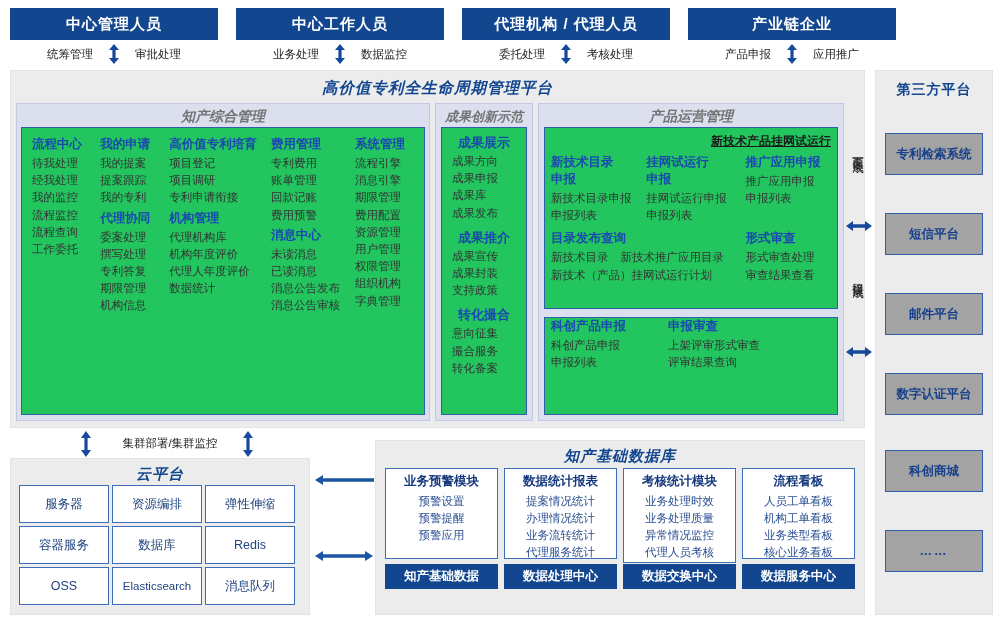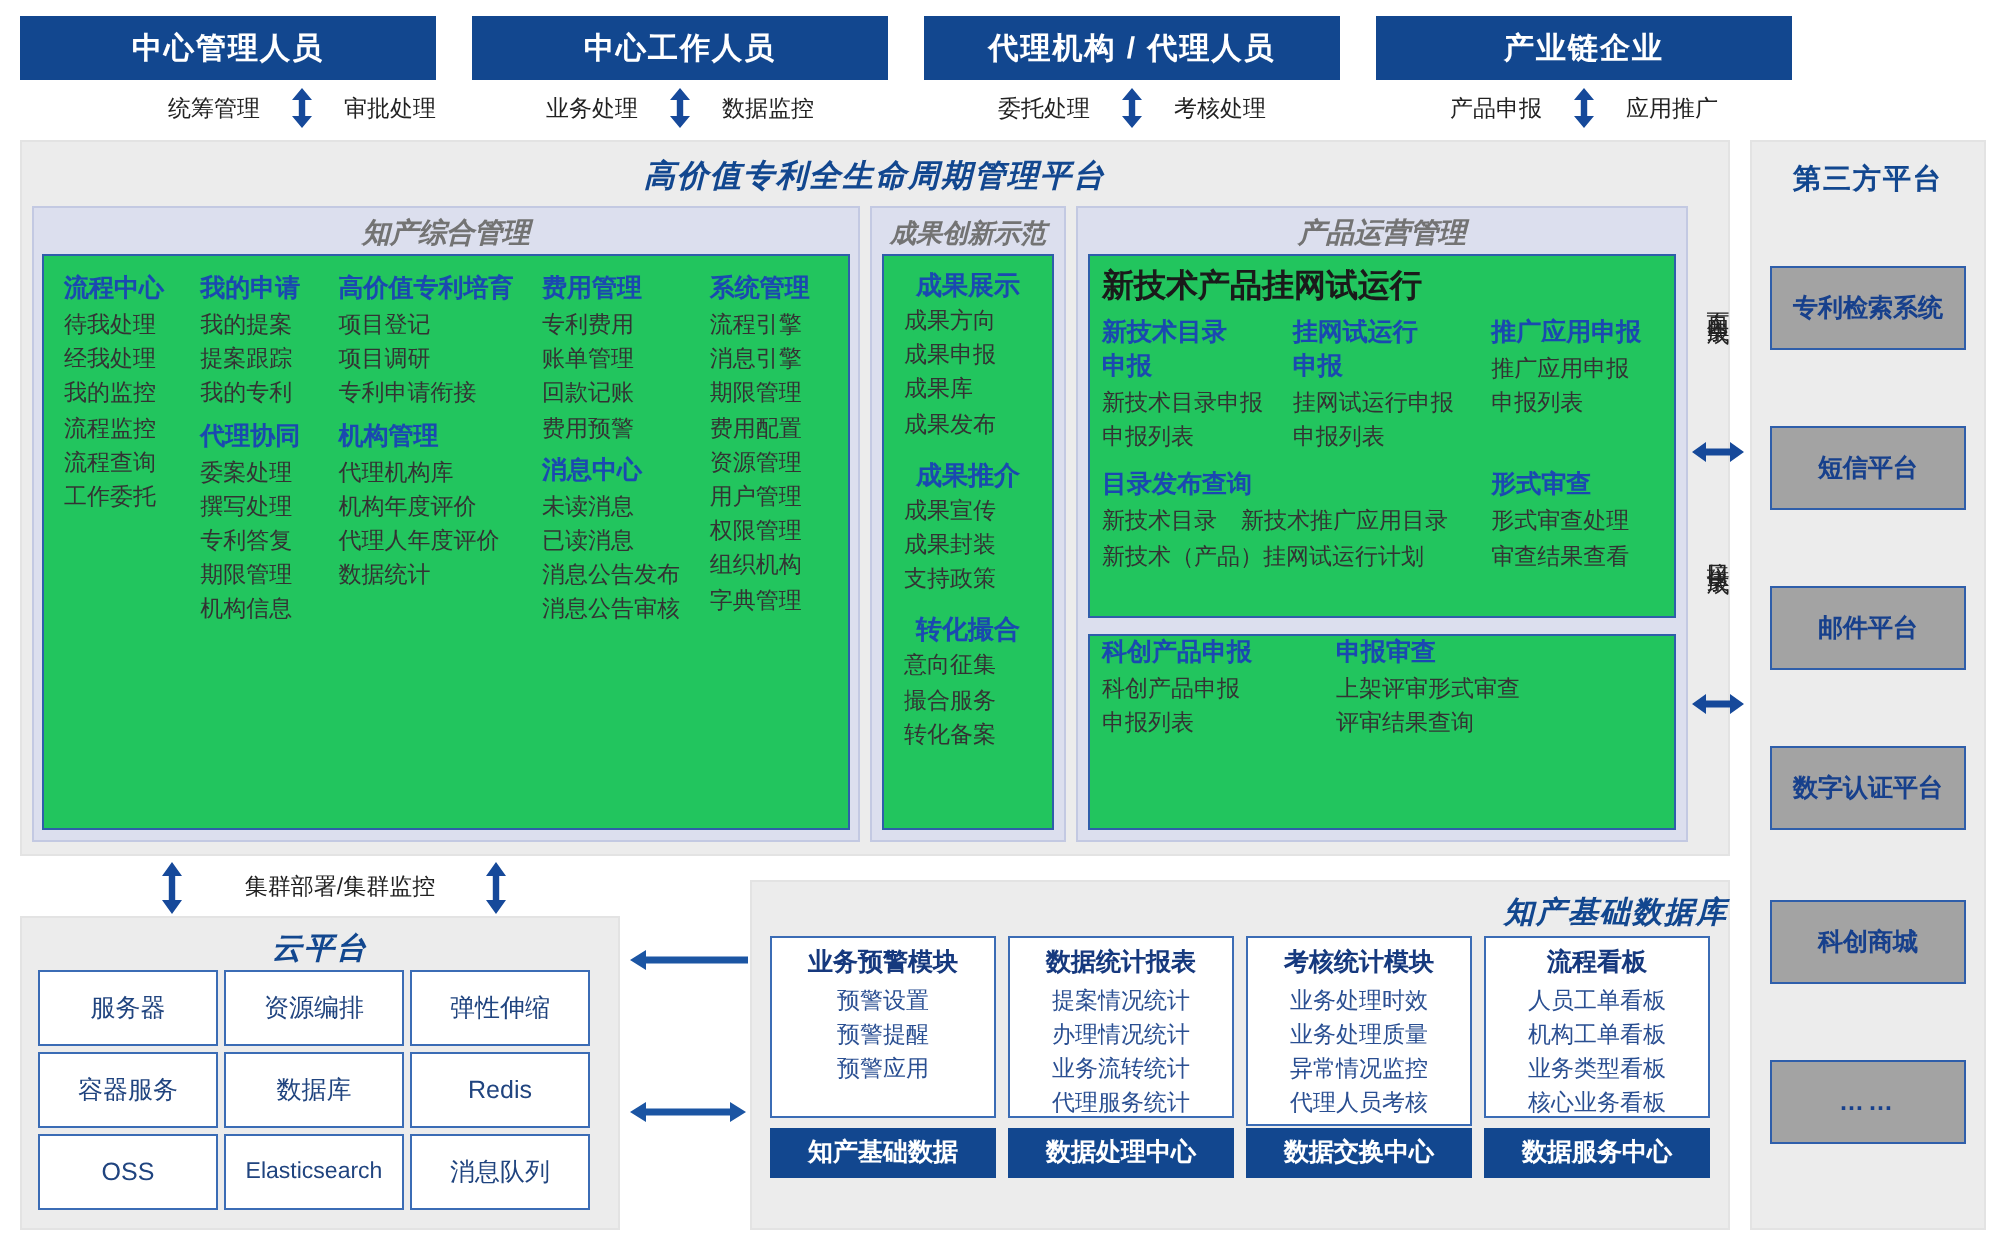--- a/index.html
+++ b/index.html
@@ -46,22 +46,23 @@
   .col-head{
     color:#1a49b0;font-weight:bold;font-size:12.5px;line-height:17px;
     margin-bottom:2px;white-space:nowrap;
   }
   .col-item{
     color:#333;font-size:11.5px;line-height:17.2px;white-space:nowrap;
   }
   .menucol{display:flex;flex-direction:column;}
 
   .sub-card-title{
-    text-align:left;font-weight:bold;font-size:16px;color:#1a1a1a;
+    text-align:right;font-weight:bold;font-size:12px;color:#1a1a1a;
     padding:5px 0 4px 0;
+    text-decoration:underline;
   }
 
   
   .third{background:#ececec;border:1px solid #e3e3e3;}
   .third-title{
     text-align:center;font-weight:bold;font-size:14px;color:#12478f;
     padding-top:10px;letter-spacing:1px;
   }
   .tp-box{
     background:#a3a3a3;border:1.6px solid #2f5eaa;
@@ -82,21 +83,21 @@
   .cloud-cell{
     background:#fff;border:1.3px solid #3b6cb5;box-sizing:border-box;
     display:flex;align-items:center;justify-content:center;
     font-size:12.5px;color:#20447f;
   }
   .cluster-lbl{font-size:11.5px;color:#222;text-align:center;}
 
   
   .db{background:#ececec;border:1px solid #e3e3e3;}
   .db-title{
-    text-align:right;font-weight:bold;font-style:italic;font-size:15px;
+    text-align:center;font-weight:bold;font-style:italic;font-size:15px;
     color:#12478f;padding-top:6px;letter-spacing:1px;
   }
   .db-card{
     background:#fff;border:1px solid #3b6cb5;box-sizing:border-box;
     display:flex;flex-direction:column;align-items:center;padding-top:4px;
   }
   .db-card-h{font-weight:bold;font-size:12.5px;color:#16397e;margin-bottom:3px;}
   .db-card-i{font-size:11.5px;color:#2a4f92;line-height:17px;}
   .db-bar{
     background:#12478f;color:#fff;font-weight:bold;font-size:12.5px;
@@ -107,21 +108,21 @@
 </head>
 <body>
 
 <div class="canvas">
 
   <div class="abs" style="left:10px;top:8px;width:980px;height:60px;">
 
     <div class="abs role-box" style="left:0px;top:0px;width:208px;height:32px;">
       <span>中心管理人员</span>
     </div>
-    <div class="abs role-sub" style="left:0px;top:34px;width:208px;justify-content:flex-end;">
+    <div class="abs role-sub" style="left:0px;top:34px;width:208px;">
       <span class="lbl">统筹管理</span>
       <span class="updown">
         <svg width="18" height="22" viewBox="0 0 18 22">
             <path d="M9 1 L14 7 L10.6 7 L10.6 15 L14 15 L9 21 L4 15 L7.4 15 L7.4 7 L4 7 Z" fill="#16499a"></path>
           </svg>
       </span>
       <span class="lbl">审批处理</span>
     </div>
 
     <div class="abs role-box" style="left:226px;top:0px;width:208px;height:32px;">

